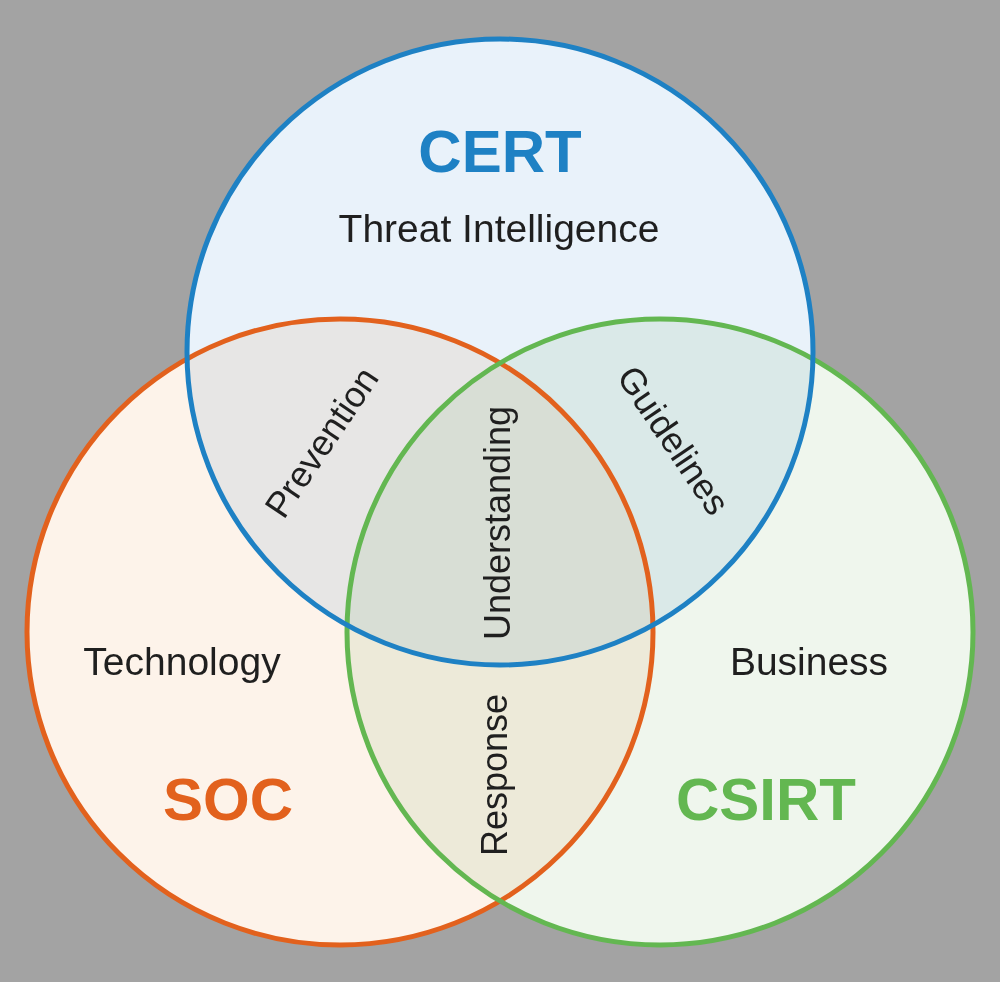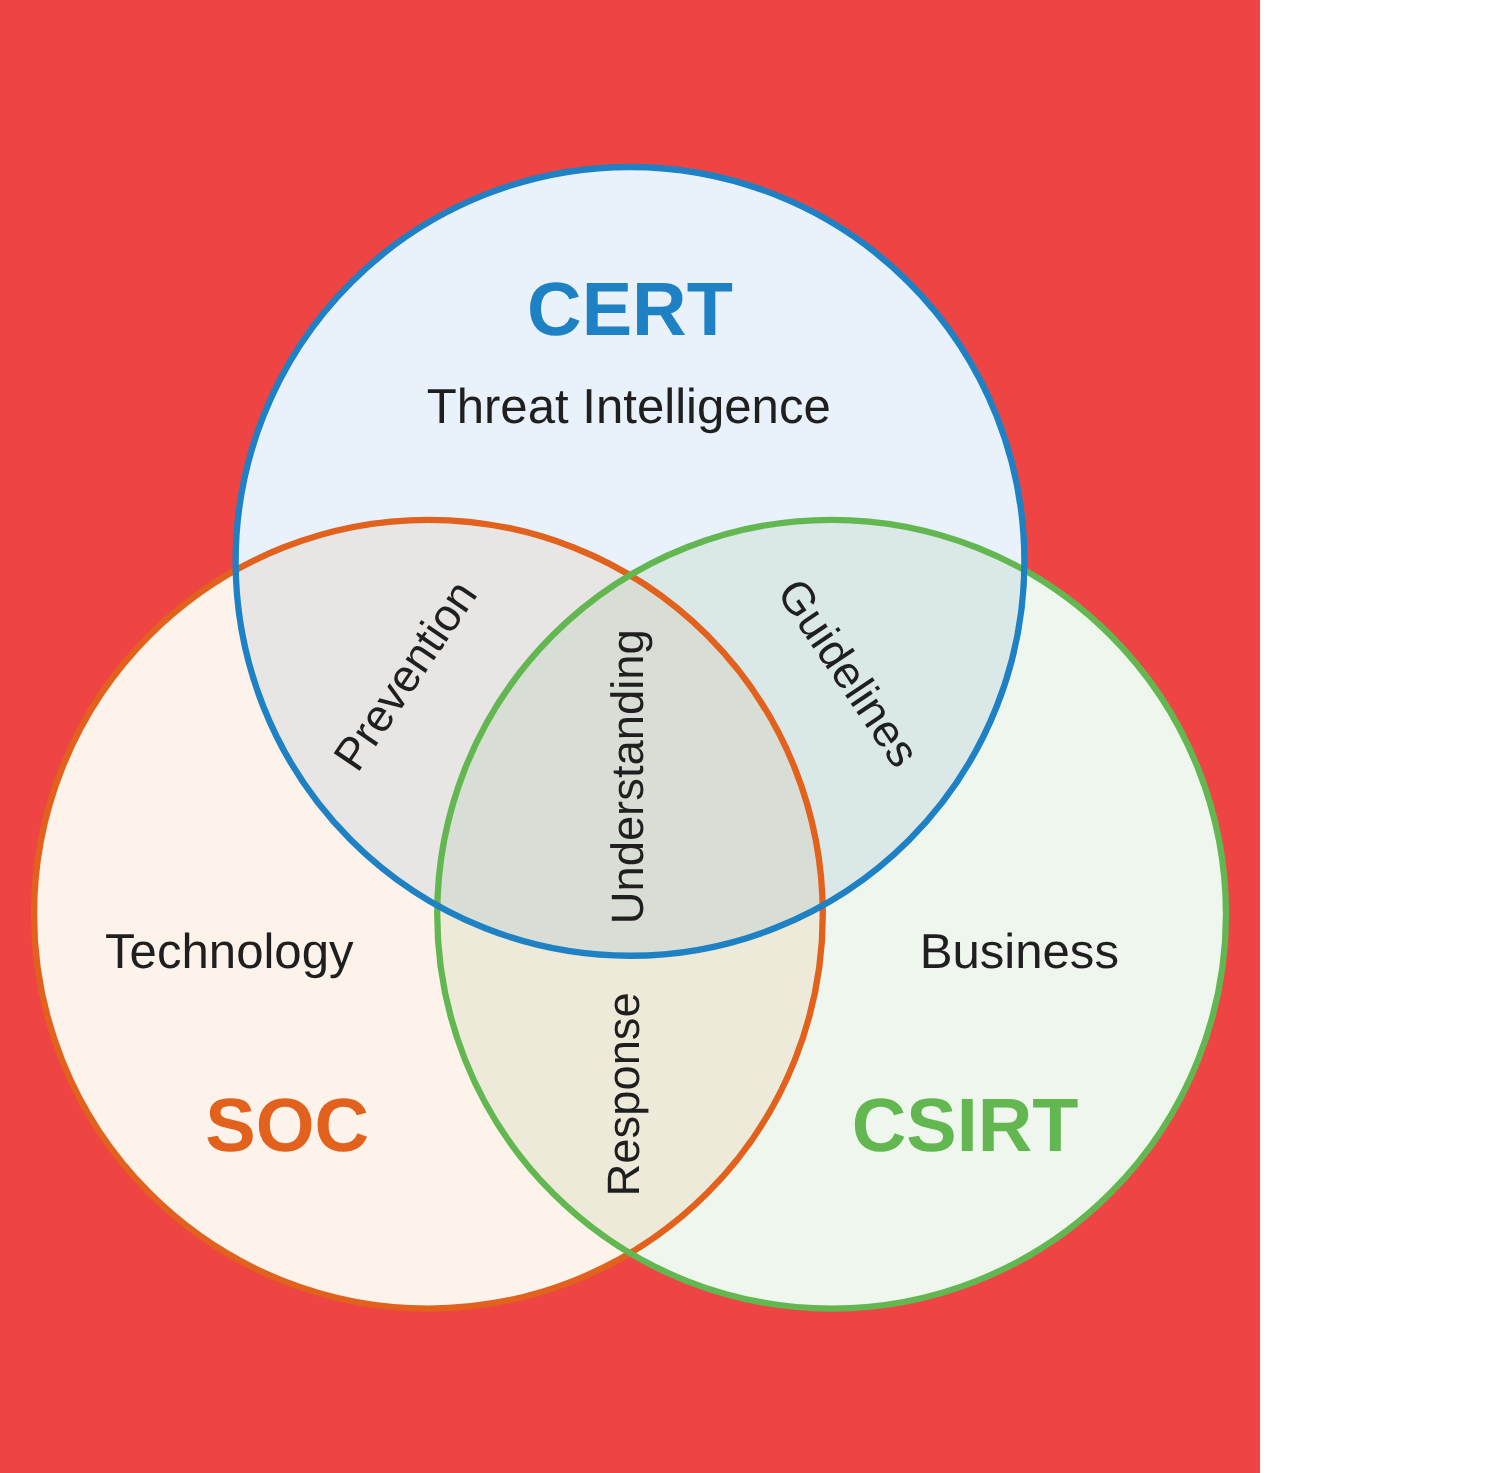--- a/index.html
+++ b/index.html
@@ -2,23 +2,23 @@
 <html><head>
 <meta charset="utf-8">
 <style>
   html, body {
     margin: 0;
     padding: 0;
     background: #ffffff;
   }
   .canvas {
     position: relative;
-    width: 840px;
+    width: 1000px;
     height: 982px;
-    background: #ef4444;
+    background: #a3a3a3;
     overflow: hidden;
     font-family: "Liberation Sans", sans-serif;
   }
   .canvas svg {
     position: absolute;
     inset: 0;
     width: 100%;
     height: 100%;
   }
   .fills {

